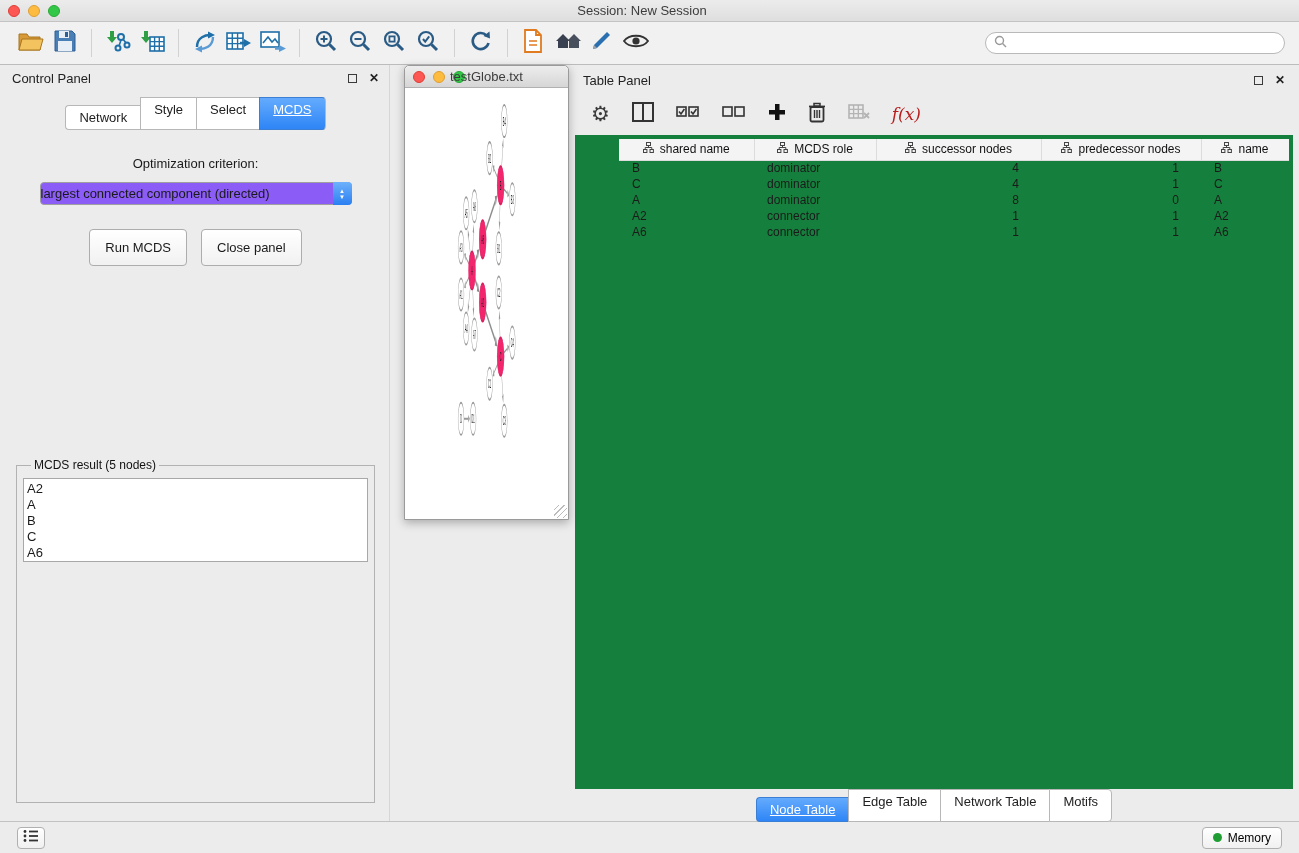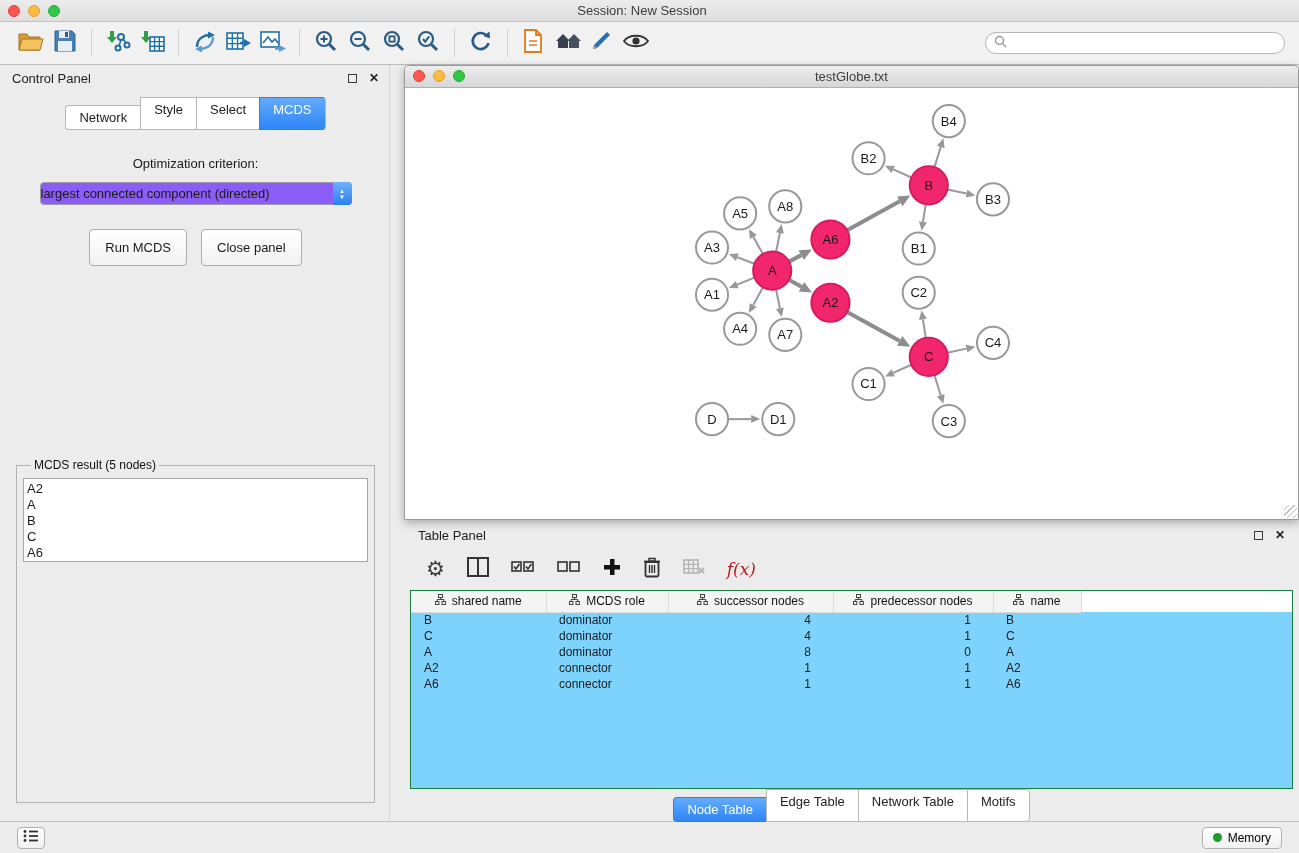--- a/index.html
+++ b/index.html
@@ -31,59 +31,59 @@
   
   .control-panel { width:390px; padding:0 2px 0 4px; display:flex; flex-direction:column; border-right:1px solid #d6d6d6; }
   .panel-header { height:26px; display:flex; align-items:center; font-size:13px; color:#222; padding:0 8px; }
   .ph-title { flex:1; }
   .ph-float { width:9px; height:9px; border:1.5px solid #3a3a3a; margin-right:12px; display:inline-block; }
   .ph-close { font-size:12px; font-weight:bold; color:#222; }
   .segbar { display:flex; justify-content:center; margin-top:6px; }
   .seg { font-size:13px; padding:4px 13px; background:#fff; border:1px solid #b7b7b7; border-right:none; color:#222; white-space:nowrap; }
   .seg:first-child { border-radius:4px 0 0 4px;margin-top:8px; }
   .seg:last-child { border-right:1px solid #b7b7b7; border-radius:0 4px 4px 0; }
-  .seg-active { background:linear-gradient(#64abfd,#2e85f6); color:#fff; border-color:#3a7fd4; }
+  .seg-active { background:linear-gradient(#64abfd,#2e85f6); color:#fff; border-color:#3a7fd4;text-decoration:underline; }
   .opt-label { text-align:center; font-size:13px; margin-top:26px; }
   .combo { width:312px; height:23px; margin:11px auto 12px; background:#8b5cf6; border:1px solid #9f9f9f; border-radius:4px;
            position:relative; display:flex; align-items:center; font-size:13px; padding-left:0; }
   .combo-stepper { position:absolute; right:-1px; top:-1px; bottom:-1px; width:19px;
                    background:linear-gradient(#6db1fc,#2a7ff1); border-radius:0 4px 4px 0;
                    display:flex; flex-direction:column; align-items:center; justify-content:center; }
   .combo-stepper .ar { color:#fff; font-size:6px; line-height:6px; }
   .btn-row { display:flex; justify-content:center; gap:14px; margin-top:12px; }
   .mac-btn { font-family:"Liberation Sans",sans-serif; font-size:13px; padding:10px 15px; color:#1a1a1a;
              background:linear-gradient(#ffffff,#f1f1f1); border:1px solid #adadad; border-radius:4px; }
   .cp-spacer { flex:1; }
   .result-fieldset { margin:0 12px 18px 12px; height:345px; border:1px solid #b2b2b2; padding:6px;
                      display:flex; flex-direction:column; }
   .result-fieldset legend { font-size:12px; padding:0 3px; margin-left:8px; color:#111; }
   .result-list { flex:1; background:#fff; border:1px solid #a8a8a8; overflow:auto; padding:2px 0 0 3px; }
   .result-item { font-size:13px; line-height:16px; }
 
   
-  .right-area { flex:1; display:flex; flex-direction:column; padding-left:14px; }
+  .right-area { flex:1; display:flex; flex-direction:row; padding-left:14px; }
 
   .network-window { height:455px; background:#fff; border:1px solid #9a9a9a; border-radius:5px 5px 0 0;
                     box-shadow:0 3px 10px rgba(0,0,0,0.28); display:flex; flex-direction:column; position:relative; }
   .net-titlebar { position:relative; height:22px; background:linear-gradient(#ededed,#d6d6d6);
                   border-bottom:1px solid #b1b1b1; border-radius:5px 5px 0 0;
                   display:flex; align-items:center; padding:0 8px; }
   .net-title { position:absolute; left:0; right:0; text-align:center; font-size:13px; color:#3c3c3c; }
   .net-canvas { flex:1; }
   .net-canvas svg { display:block; width:100%; height:100%; }
   .resize-grip { position:absolute; right:1px; bottom:1px; width:13px; height:13px;
                  background:repeating-linear-gradient(135deg, transparent 0 3px, #bbb 3px 4px); }
 
   
   .table-panel { flex:1; display:flex; flex-direction:column; margin-top:2px; padding:0 6px; }
   .tp-toolbar { height:42px; display:flex; align-items:center; gap:22px; padding:0 16px; }
   .tpi { display:flex; align-items:center; justify-content:center; }
   .gear-glyph { font-size:21px; color:#3b3b3b; line-height:20px; }
   .fx { font-family:"DejaVu Serif", serif; font-style:italic; font-size:17px; color:#b91c1c; }
-  .table-box { flex:1; background:#7dd3fc; border:1px solid #15803d; overflow:hidden; }
+  .table-box { flex:1; background:#15803d; border:4px solid #15803d; overflow:hidden;padding-left:40px; }
   table { border-collapse:collapse; width:100%; font-size:12px; table-layout:fixed; }
   th { background:#f4f4f4; border:1px solid #dcdcdc; border-top:none; font-weight:normal; height:21px; padding:0; }
   th:first-child { border-left:none; }
   th.th-fill { background:#fff; border:none; }
   .hdr { display:flex; align-items:center; justify-content:center; gap:6px; font-size:12px; color:#111; }
   td { height:16px; padding:0 6px 0 13px; overflow:hidden; white-space:nowrap; }
   td.num { text-align:right; padding-right:22px; }
   .bottom-tabs { height:32px; display:flex; align-items:center; justify-content:center; }
 
   

